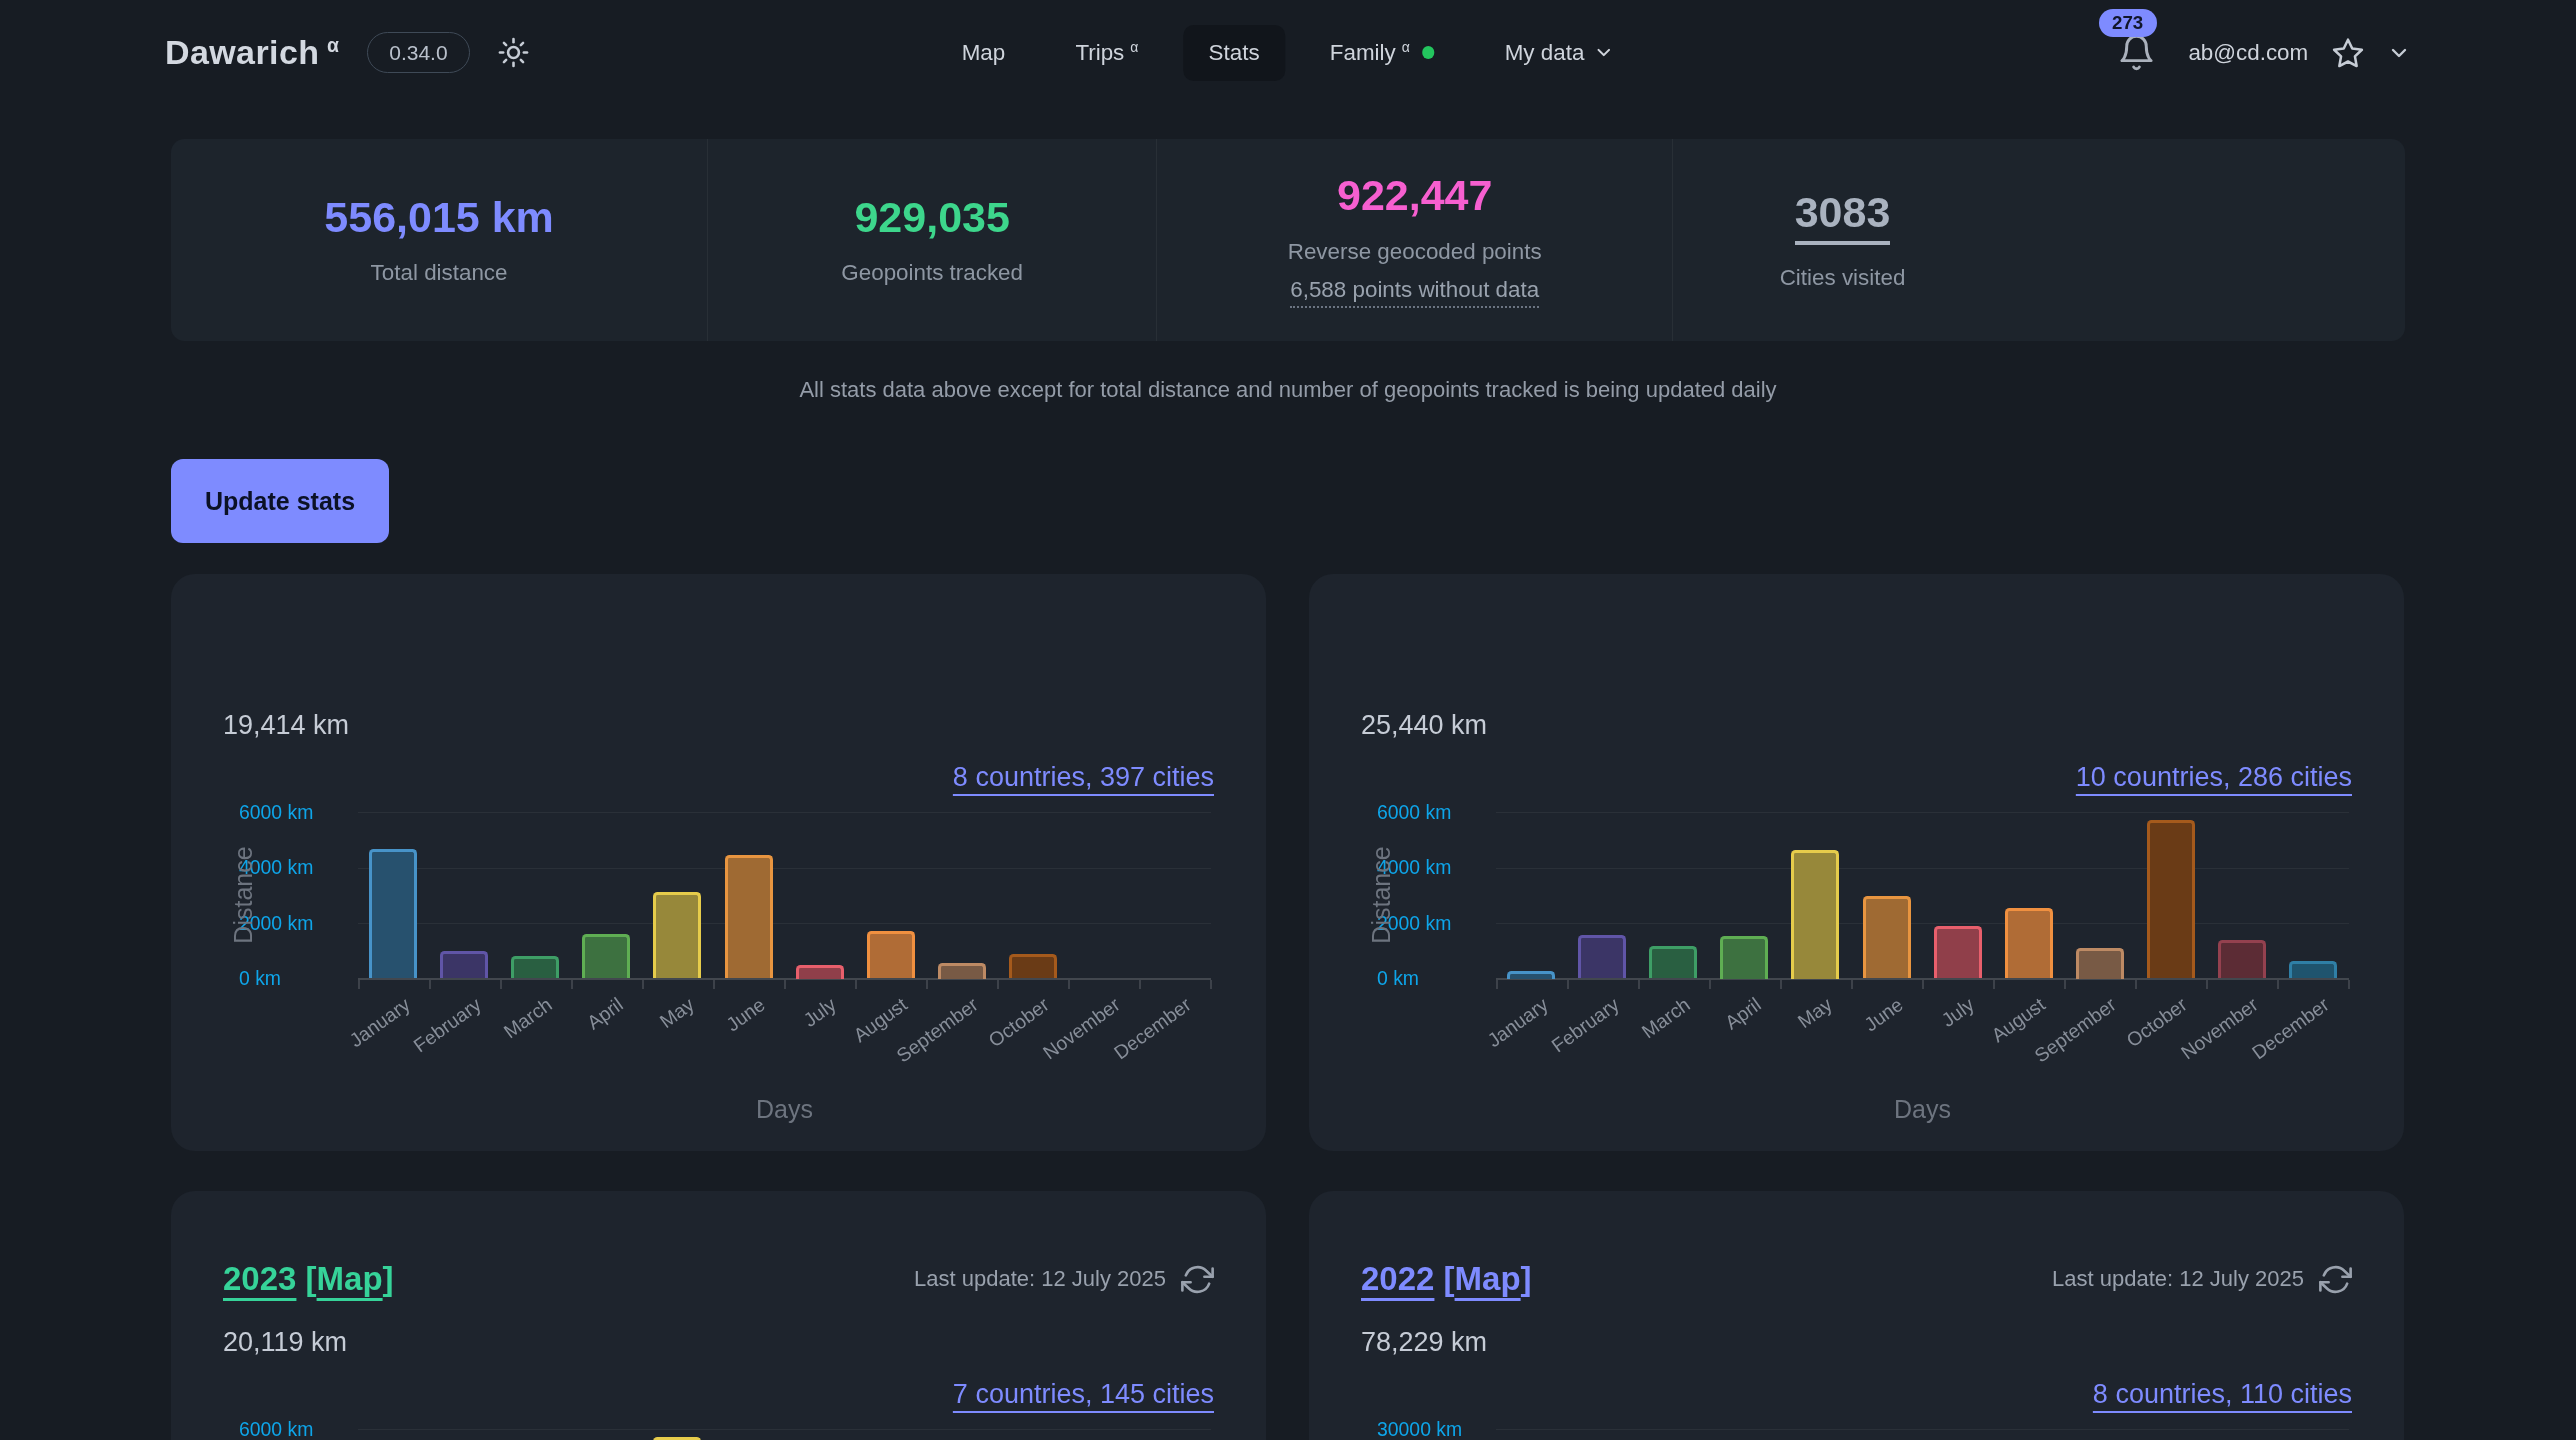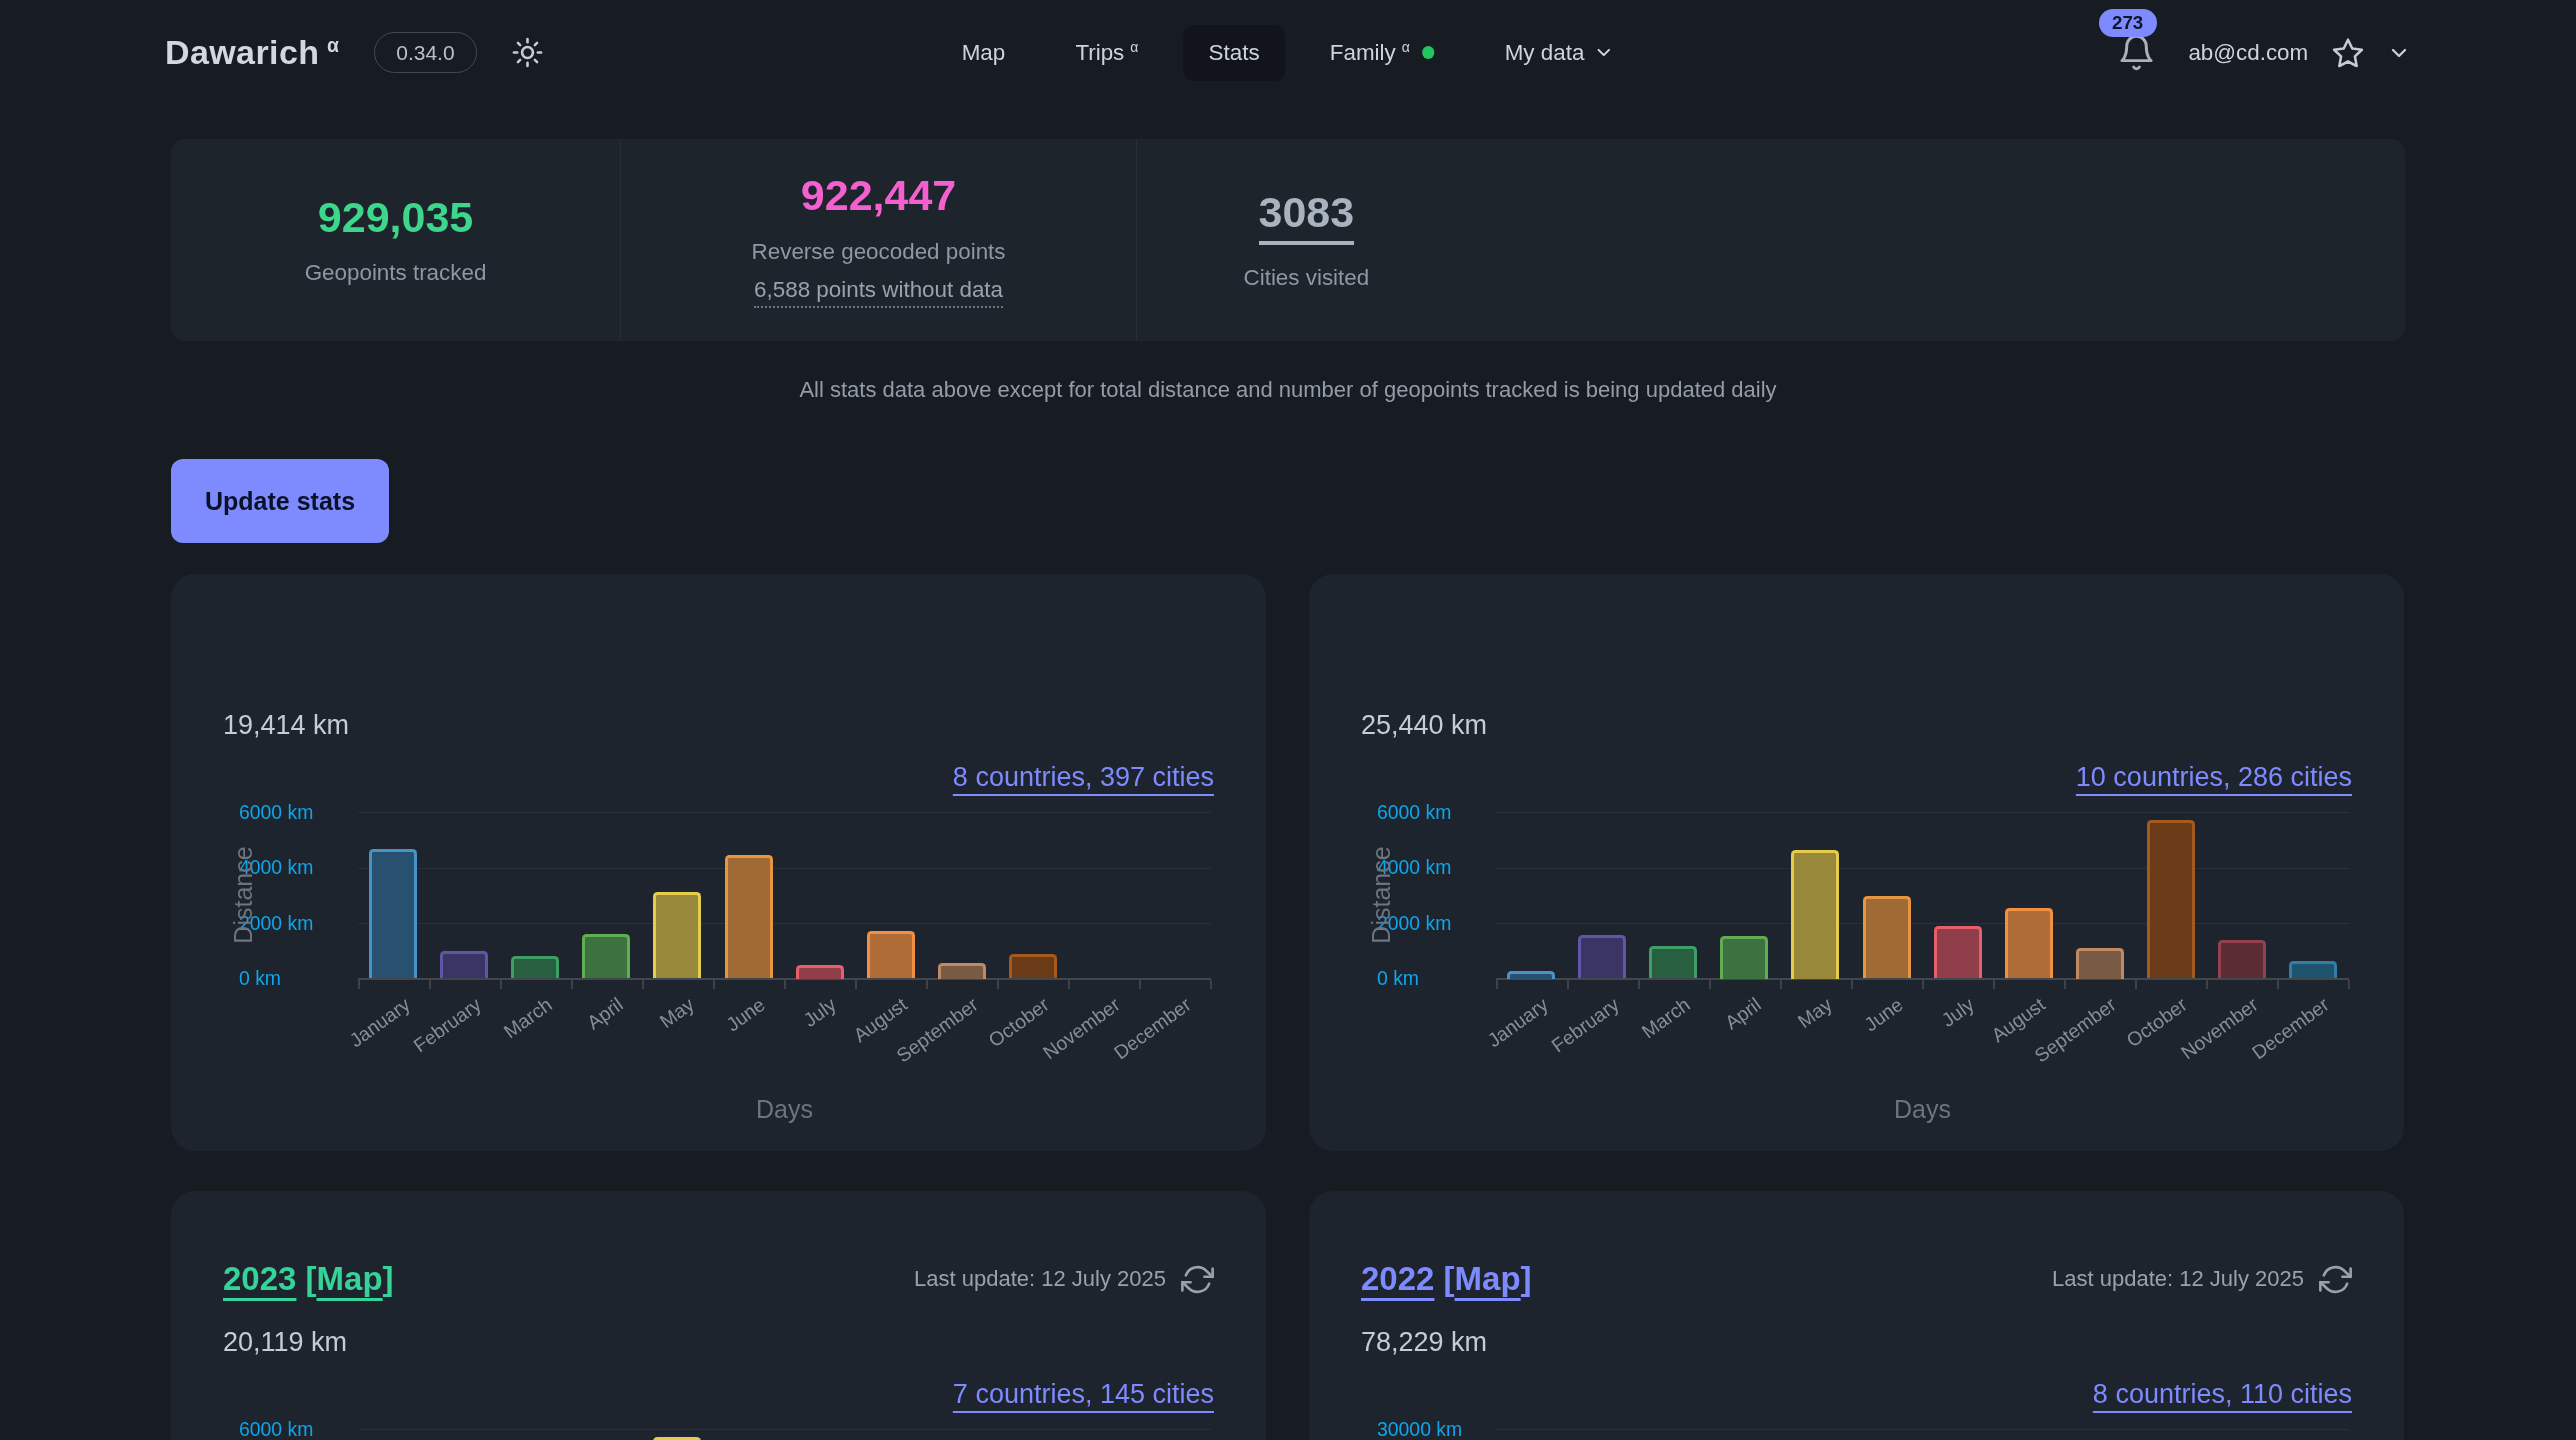--- a/index.html
+++ b/index.html
@@ -1,20 +1,20 @@
 <!DOCTYPE html>
 <html style="font-size:12px"><head>
 <meta charset="utf-8">
 <style>
   html,body{margin:0;padding:0;background:#171c23;}
   body{width:2576px;height:1441px;overflow:hidden;position:relative;
        font-family:"Liberation Sans", sans-serif;color:#cfd4dc;-webkit-font-smoothing:antialiased;}
   
   .navbar{height:105px;display:flex;align-items:center;padding:0 165px;box-sizing:border-box;position:relative;}
-  .nav-left{display:flex;align-items:center;gap:35px;}
+  .nav-left{display:flex;align-items:center;gap:28px;}
   .logo{font-size:34px;font-weight:700;color:#d3d8e0;letter-spacing:0.4px;}
   .logo sup{font-size:19.4px;font-weight:600;margin-left:7.5px;}
   .version-pill{border:1.5px solid #3f4a57;border-radius:747px;padding:7.5px 21px;font-size:21px;color:#b9c0cb;}
   .icon-btn{background:none;border:none;cursor:pointer;display:flex;align-items:center;color:#c6ccd5;padding:0;}
   .nav-center{position:absolute;left:50%;top:0;height:105px;transform:translateX(-50%);display:flex;align-items:center;gap:19.4px;}
   .nav-item{font-size:22.4px;color:#cfd4dc;padding:15px 25.4px;border-radius:10.5px;cursor:pointer;display:flex;align-items:center;white-space:nowrap;background:none;border:none;font-family:inherit;}
   .nav-item sup{font-size:14px;margin-left:6px;transform:translateY(-6px);}
   .nav-item.active{background:#11151b;}
   .status-dot{width:12.7px;height:12.7px;border-radius:50%;background:#23c55e;margin-left:12px;display:inline-block;}
   .chev{margin-left:9px;display:flex;}
@@ -136,20 +136,24 @@
         <svg width="24" height="24" viewBox="0 0 24 24" fill="none" stroke="#c6ccd5" stroke-width="2.4" stroke-linecap="round" stroke-linejoin="round">
             <path d="M6 9l6 6 6-6"></path>
           </svg>
       </span>
     </button>
   </div>
 </header>
 
 
 <section class="stats-row">
+  <div class="stat w1">
+    <div class="stat-value" style="color: rgb(126, 139, 255);">556,015 km</div>
+    <div class="stat-label">Total distance</div>
+  </div>
   <div class="stat w2">
     <div class="stat-value" style="color: rgb(61, 214, 140);">929,035</div>
     <div class="stat-label">Geopoints tracked</div>
   </div>
   <div class="stat w3">
     <div class="stat-value" style="color: rgb(246, 95, 208);">922,447</div>
     <div class="stat-label">Reverse geocoded points</div>
     <div class="stat-sub">6,588 points without data</div>
   </div>
   <div class="stat w5">

